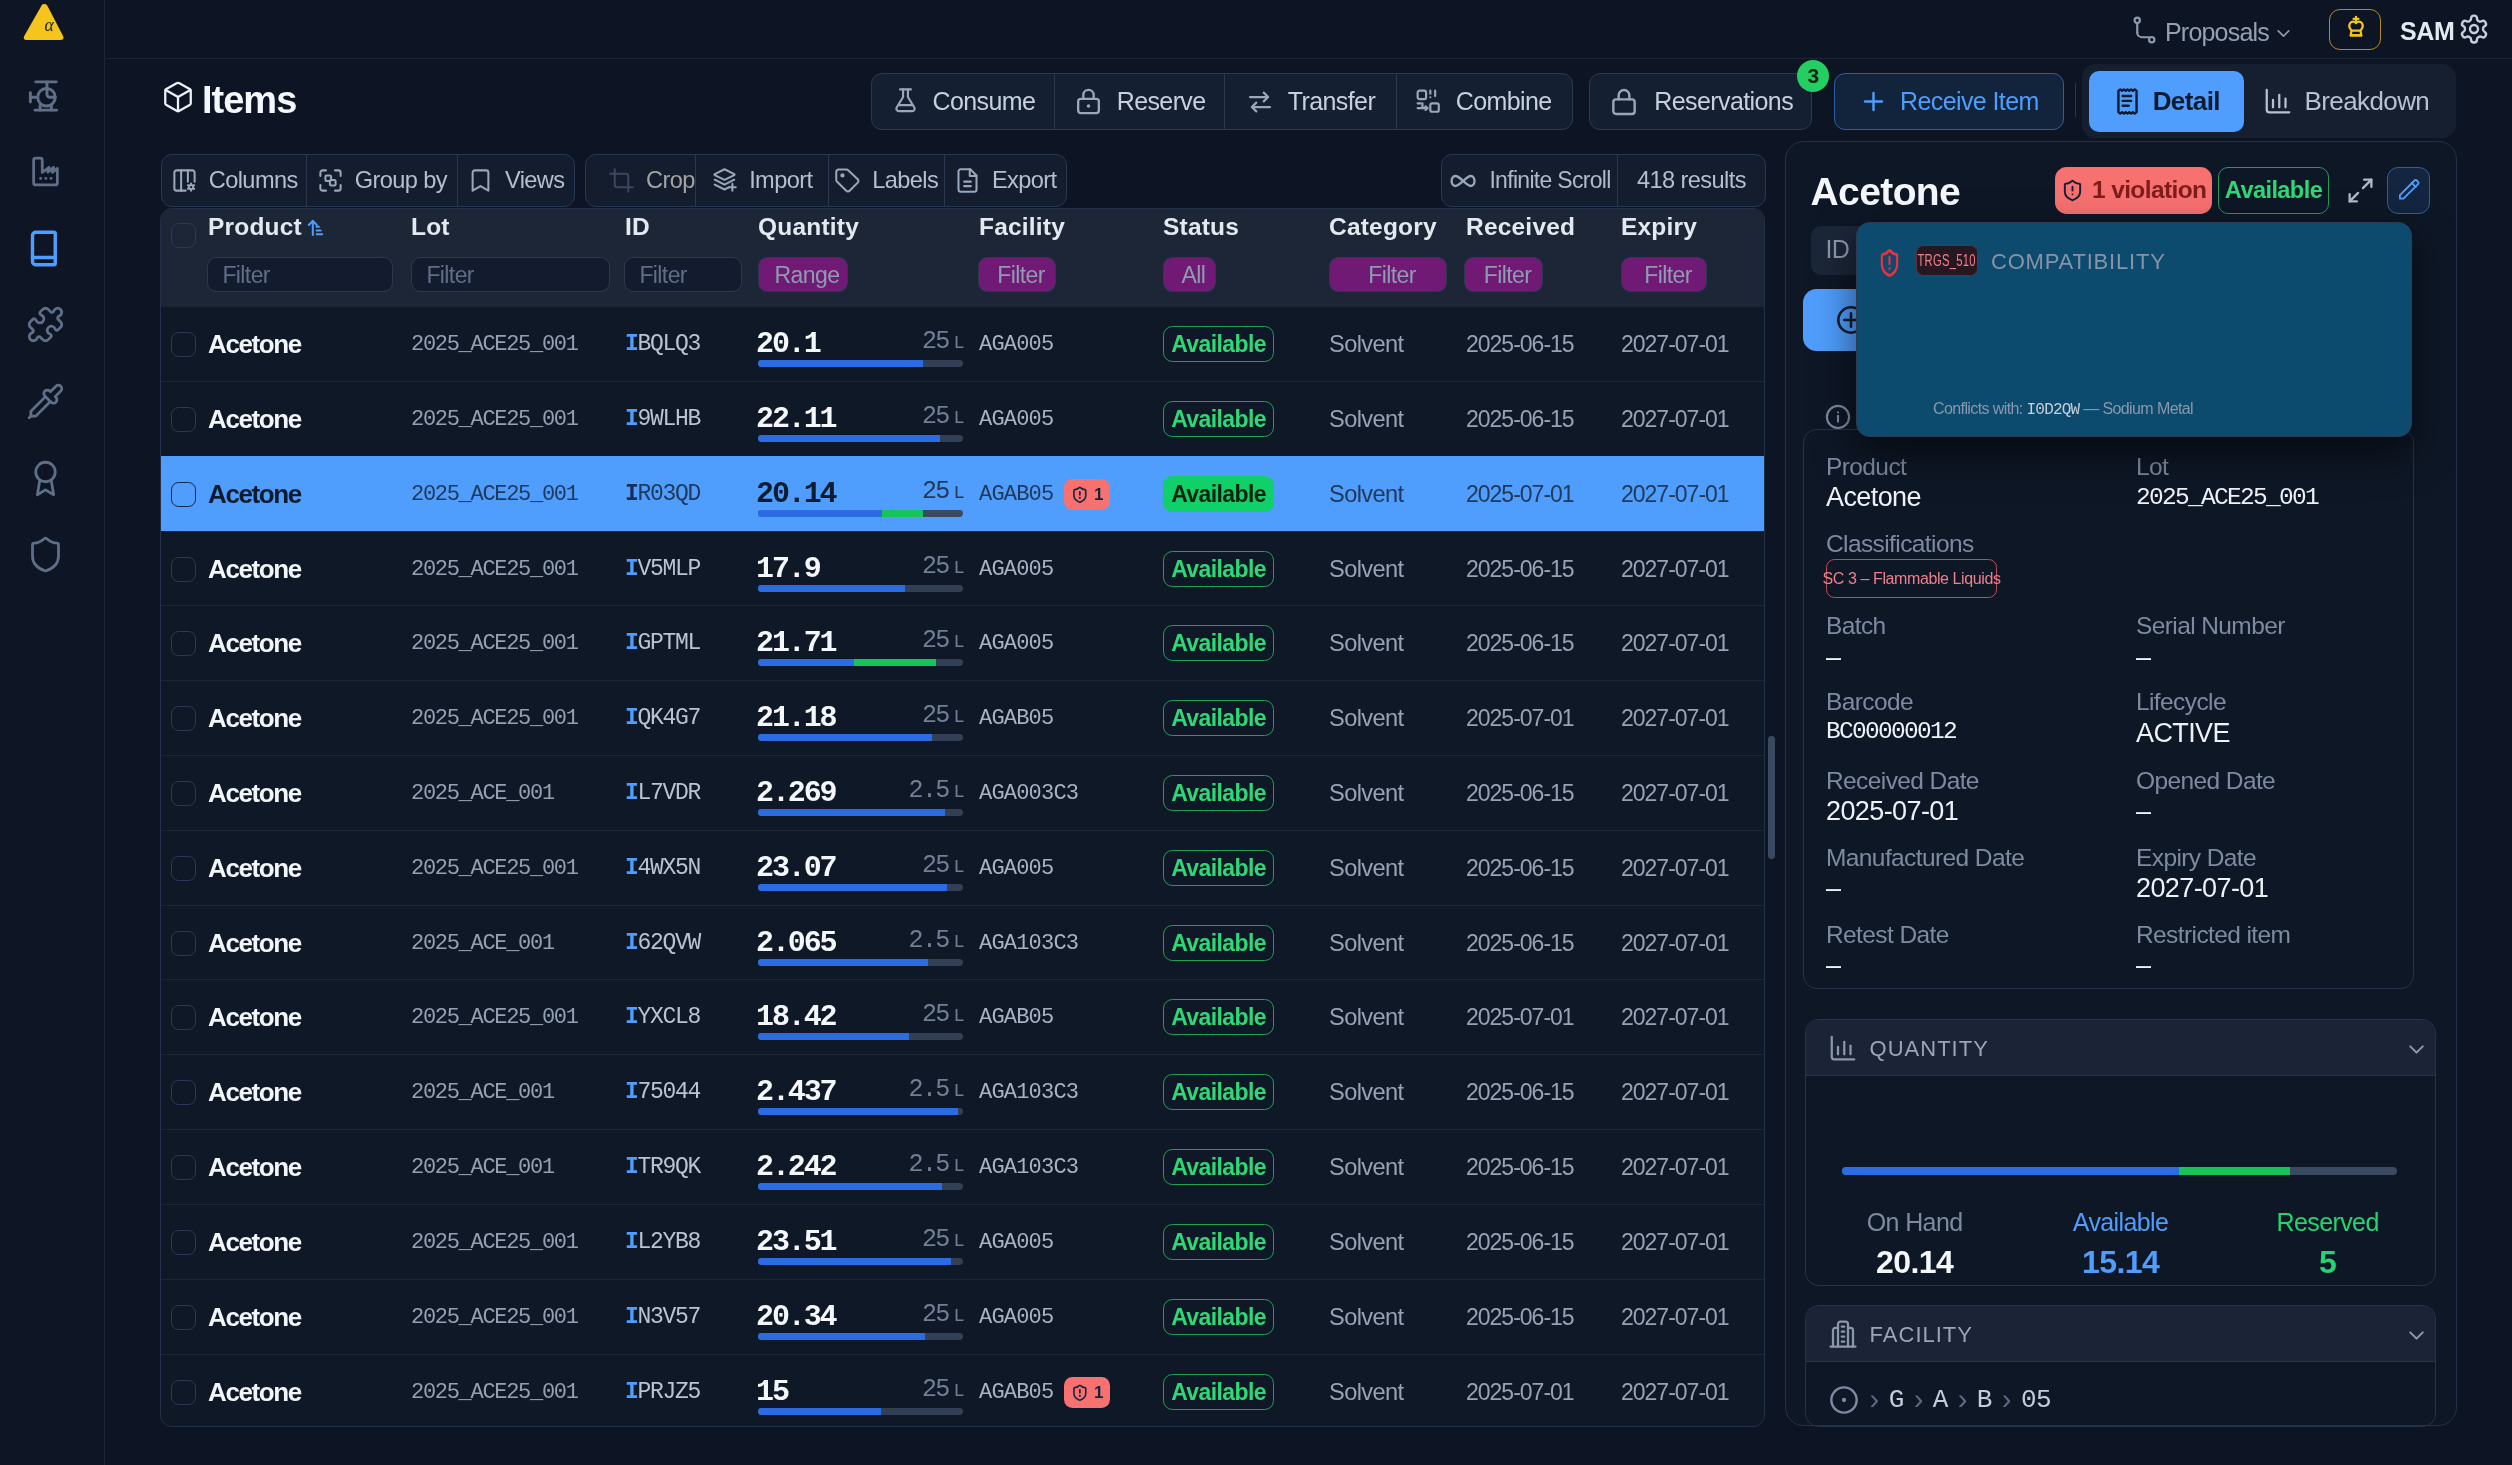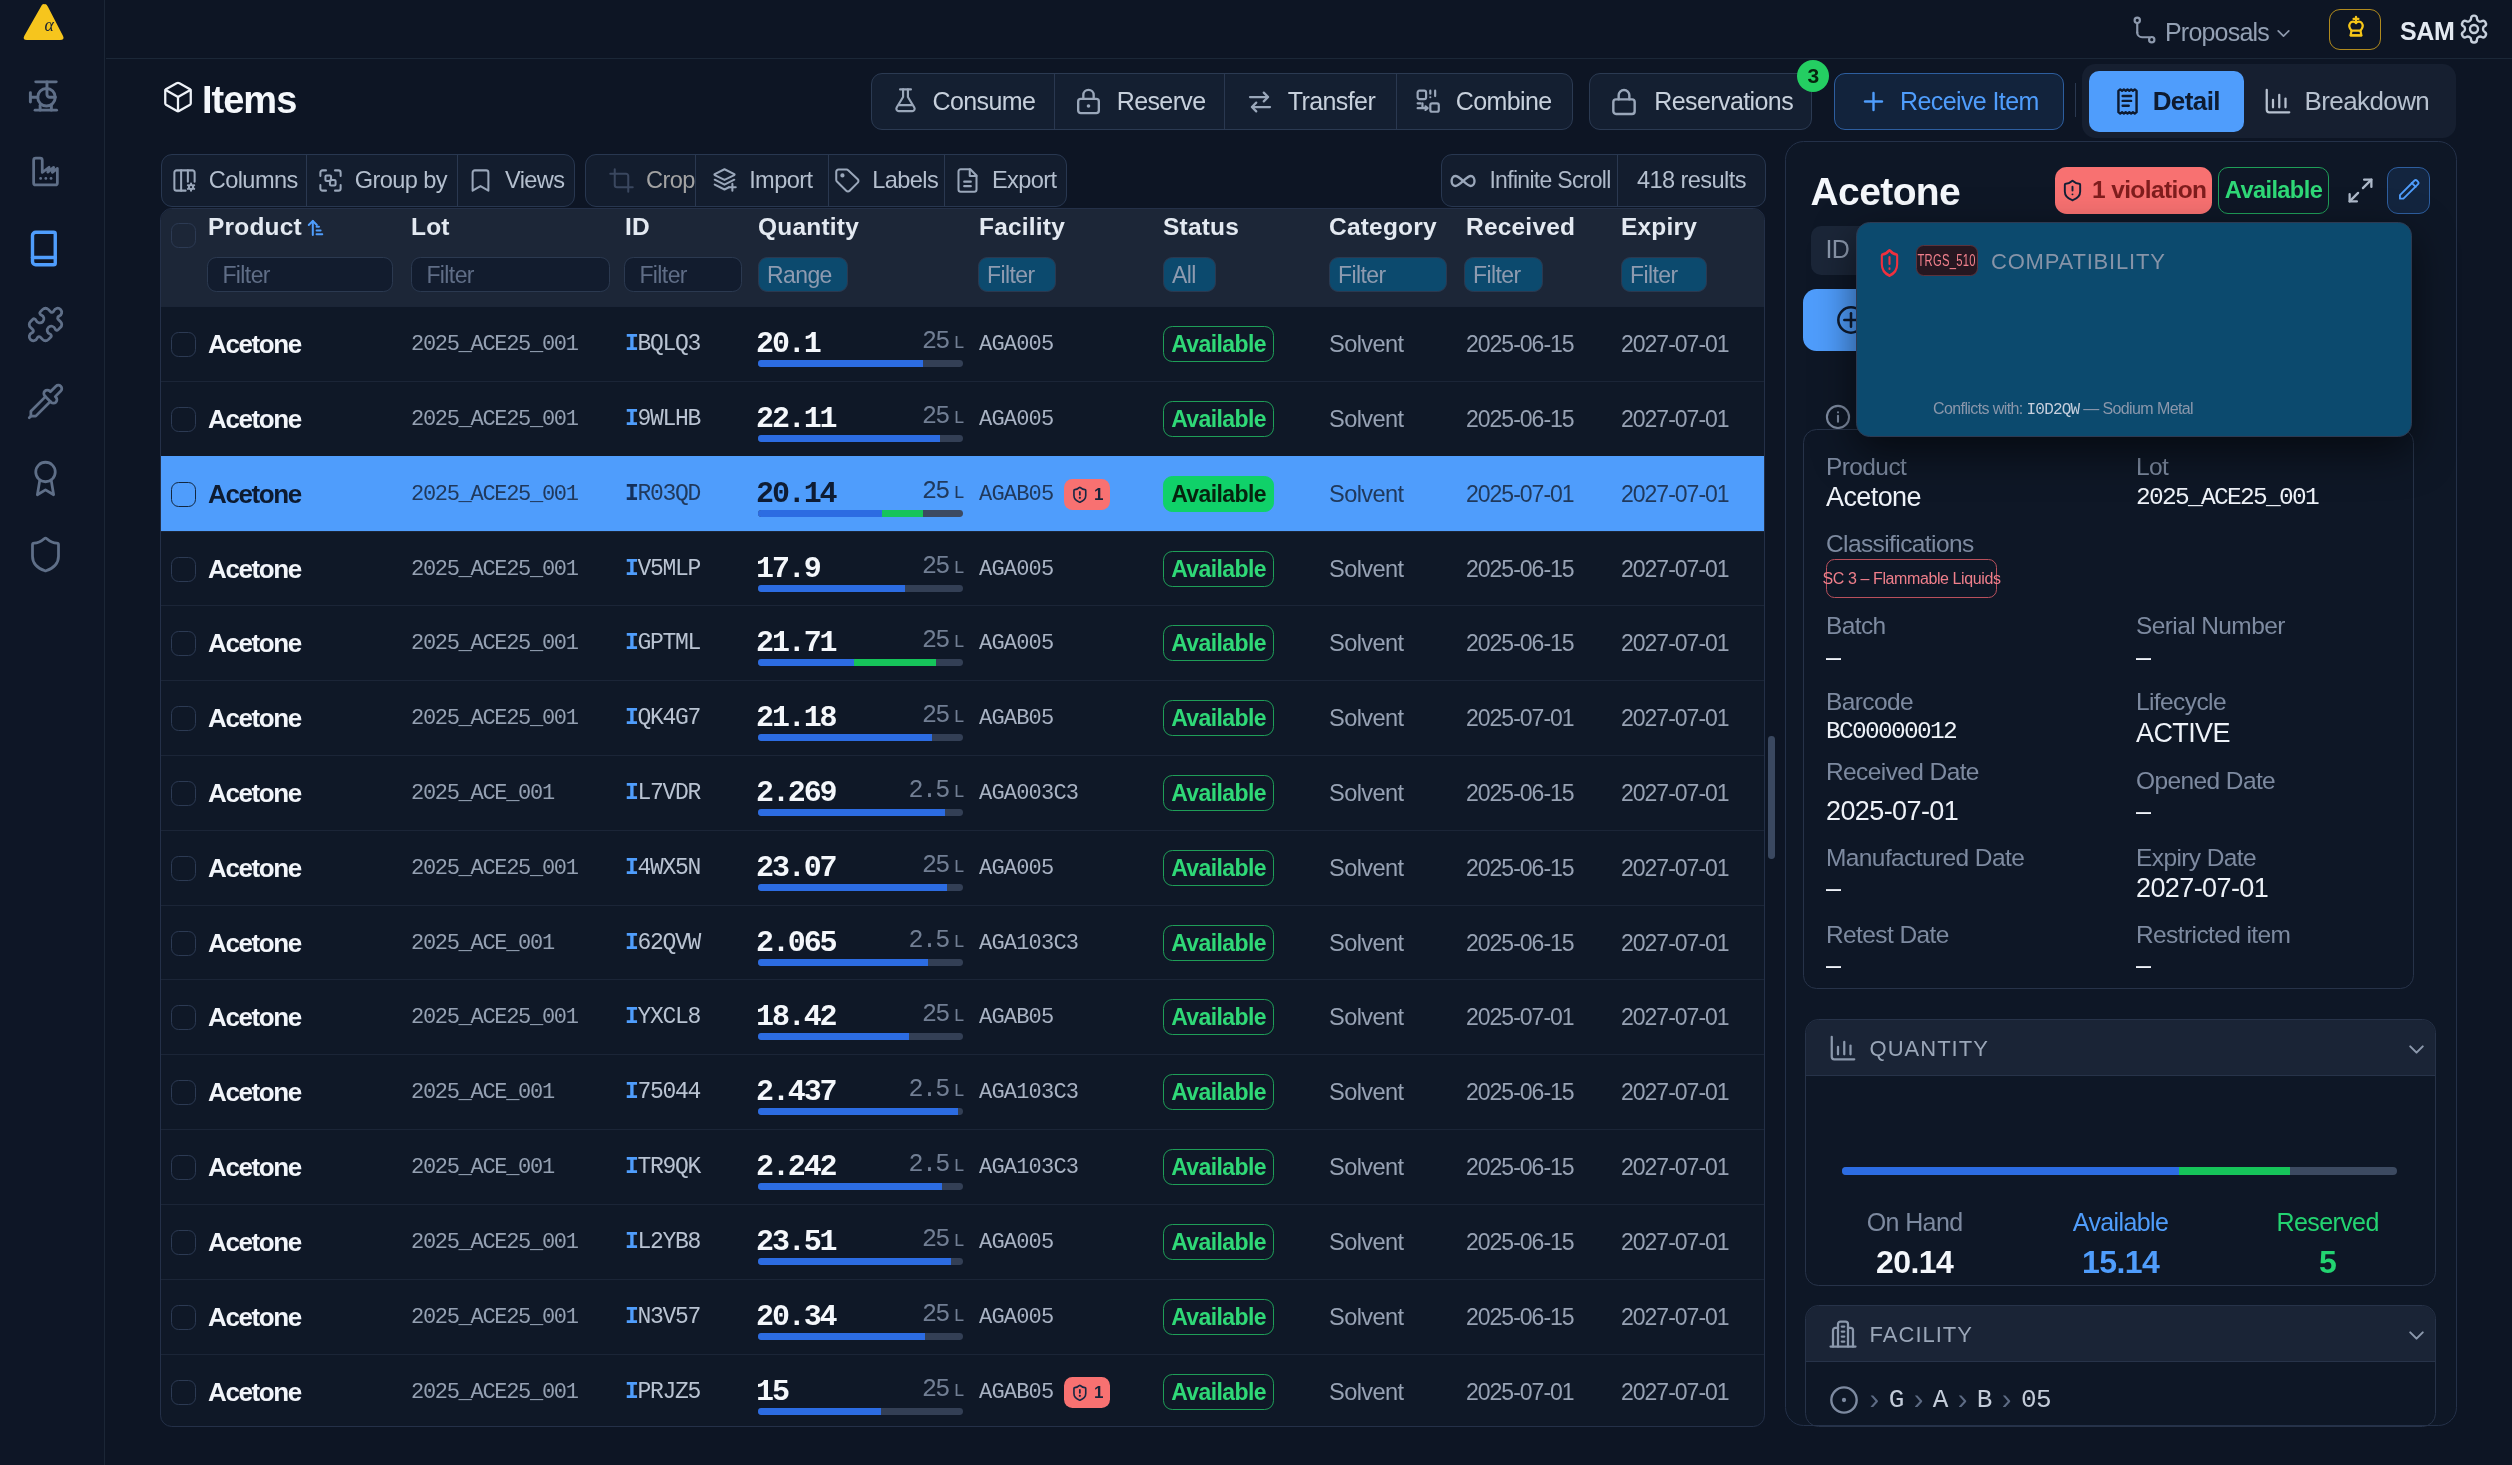--- a/index.html
+++ b/index.html
@@ -19,21 +19,21 @@
   .acbtn { display:flex; align-items:center; justify-content:center; gap:12.7px; font-size:25px; color:#c7d0dc; }
   .tbbtn { display:flex; align-items:center; justify-content:center; gap:11px; font-size:23.6px; color:#b4bfce; }
   .tbbtn.dis { color:#a3a3a3;justify-content:flex-end; }
   .tbbtn.dis svg { color:#3a475f; }
   .vdiv { width:0.8px; height:100%; background:#2a3850; }
   
   #tablebox { position:absolute; left:160px; top:208px; width:1605px; height:1219px; background:#0f1827; border:0.8px solid #243048; border-radius:11.8px; overflow:hidden; }
   #thead { position:absolute; left:0; top:0; width:100%; height:97px; background:#1c2637; }
   .hcol { position:absolute; top:4.2px; font-size:24.5px; font-weight:700; color:#e3e9f1; letter-spacing:0.2px; }
   .filt { position:absolute; top:48px; height:35px; background:#121c2e; border:0.8px solid #2b3950; border-radius:9.3px; color:#5f6d86; font-size:23px; line-height:35px; padding-left:14.4px; }
-  .filtc { padding-left:8px; color:#8e9bb0; background:#0c4a6e; }
+  .filtc { padding-left:8px; text-align:center; color:#8e9bb0; background:#701a75; }
   .trow { position:absolute; left:0; width:100%; height:75px; border-top:0.8px solid #1b2537; }
   .cell { position:absolute; top:0; height:100%; display:flex; align-items:center; }
   .cbx { left:10px; width:25px; height:25px; top:24.5px; border:1.7px solid #2c3a53; border-radius:7.6px; }
   .c-prod { left:47px; font-size:26px; font-weight:700; color:#f2f5fa; letter-spacing:-1.4px; }
   .c-lot  { left:250px; font-size:22px; color:#94a0b2; font-family:"Liberation Mono",monospace; letter-spacing:-1.3px;}
   .c-id   { left:464px; font-size:23px; color:#b9c3d2; font-family:"Liberation Mono",monospace; letter-spacing:-1.3px;}
   .c-id b { color:#4f9dfc; font-weight:700; }
   .c-fac  { left:818px; font-size:22px; color:#a8b2c3; font-family:"Liberation Mono",monospace; letter-spacing:-0.8px;}
   .c-cat  { left:1168px; font-size:23.6px; color:#97a2b4; }
   .c-rec  { left:1305px; font-size:23px; color:#97a2b4; letter-spacing:-1px; }
@@ -647,21 +647,21 @@
   <div class="lab abs" style="left:22px;top:100px">Classifications</div>
   <div class="abs" style="left:22px;top:129px;width:171px;height:39px;border:1.7px solid #b9505c;border-radius:8.4px;display:flex;align-items:center;justify-content:center;font-size:16px;letter-spacing:-0.4px;color:#ef7f8b;white-space:nowrap">SC 3 – Flammable Liquids</div>
   <div class="lab abs" style="left:22px;top:182px">Batch</div>
   <div class="val abs" style="left:22px;top:212px">–</div>
   <div class="lab abs" style="left:332px;top:182px">Serial Number</div>
   <div class="val abs" style="left:332px;top:212px">–</div>
   <div class="lab abs" style="left:22px;top:258px">Barcode</div>
   <div class="val abs mono" style="left:22px;top:288px;font-size:24.5px;letter-spacing:-1.7px">BC00000012</div>
   <div class="lab abs" style="left:332px;top:258px">Lifecycle</div>
   <div class="val abs" style="left:332px;top:288px">ACTIVE</div>
-  <div class="lab abs" style="left:22px;top:328px">Received Date</div>
+  <div class="lab abs" style="left:22px;top:337px">Received Date</div>
   <div class="val abs" style="left:22px;top:366px">2025-07-01</div>
   <div class="lab abs" style="left:332px;top:337px">Opened Date</div>
   <div class="val abs" style="left:332px;top:366px">–</div>
   <div class="lab abs" style="left:22px;top:414px">Manufactured Date</div>
   <div class="val abs" style="left:22px;top:443px">–</div>
   <div class="lab abs" style="left:332px;top:414px">Expiry Date</div>
   <div class="val abs" style="left:332px;top:443px">2027-07-01</div>
   <div class="lab abs" style="left:22px;top:491px">Retest Date</div>
   <div class="val abs" style="left:22px;top:520px">–</div>
   <div class="lab abs" style="left:332px;top:491px">Restricted item</div>

